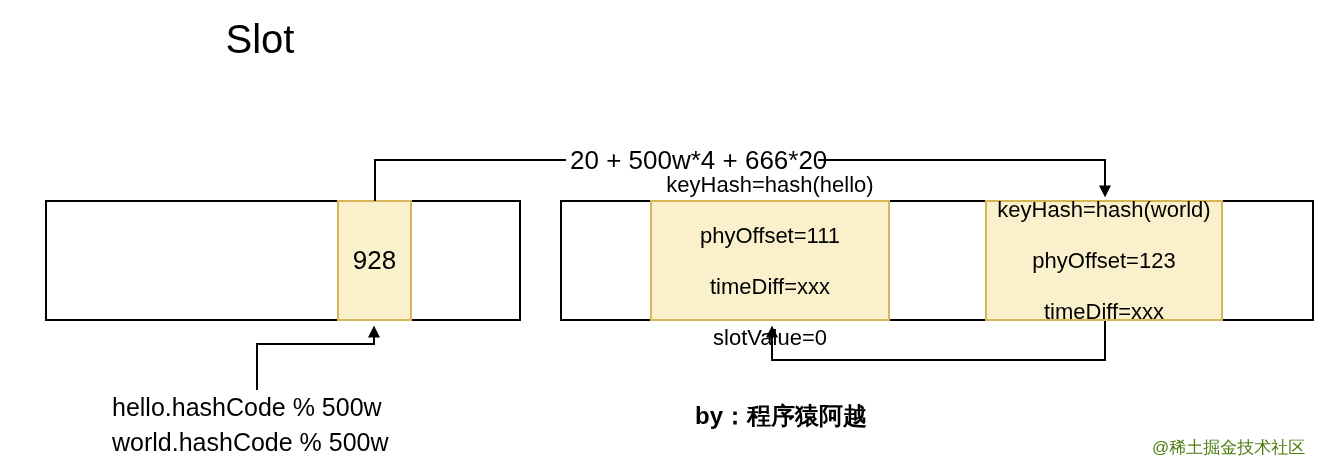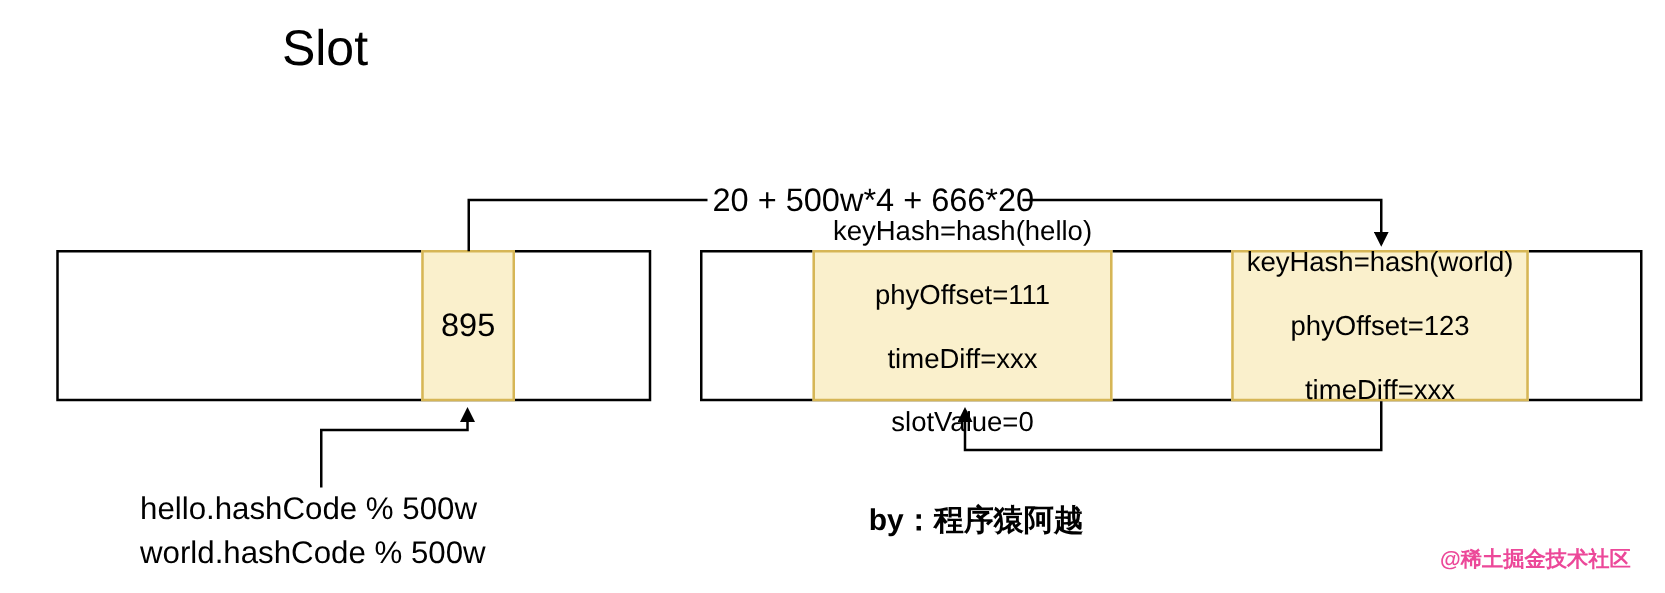--- a/index.html
+++ b/index.html
@@ -66,21 +66,21 @@
 </head>
 <body>
 
 <div class="canvas">
 
   <div class="abs diagram-title" style="left:150px;top:16px;">Slot</div>
 
   <div class="abs rect-outline" style="left:45px;top:200px;width:476px;height:121px;"></div>
 
   <div class="abs yellow-cell" style="left: 337px; top: 200px; width: 75px; height: 121px; background-color: rgb(250, 240, 204);">
-    <span class="slot-cell-value">895</span>
+    <span class="slot-cell-value">928</span>
   </div>
 
   <div class="abs rect-outline" style="left:560px;top:200px;width:754px;height:121px;"></div>
 
   <div class="abs yellow-cell" style="left: 650px; top: 200px; width: 240px; height: 121px; background-color: rgb(250, 240, 204);">
     <div class="entry-line">keyHash=hash(hello)</div>
     <div class="entry-line">phyOffset=111</div>
     <div class="entry-line">timeDiff=xxx</div>
     <div class="entry-line">slotValue=0</div>
   </div>
@@ -107,15 +107,15 @@
 
   <div class="abs formula-label" style="left:566px;top:146px;width:244px;">20 + 500w*4 + 666*20</div>
 
   <div class="abs hash-text" style="left:112px;top:390px;">
     <div>hello.hashCode % 500w</div>
     <div>world.hashCode % 500w</div>
   </div>
 
   <div class="abs author-text" style="left:695px;top:400px;">by：程序猿阿越</div>
 
-  <div class="abs watermark-text" style="left: 1152px; top: 436px; color: #ec4899; font-weight: bold;">@稀土掘金技术社区</div>
+  <div class="abs watermark-text" style="left: 1152px; top: 436px; color: #4d7c0f;">@稀土掘金技术社区</div>
 
 </div>
 
 </body></html>

